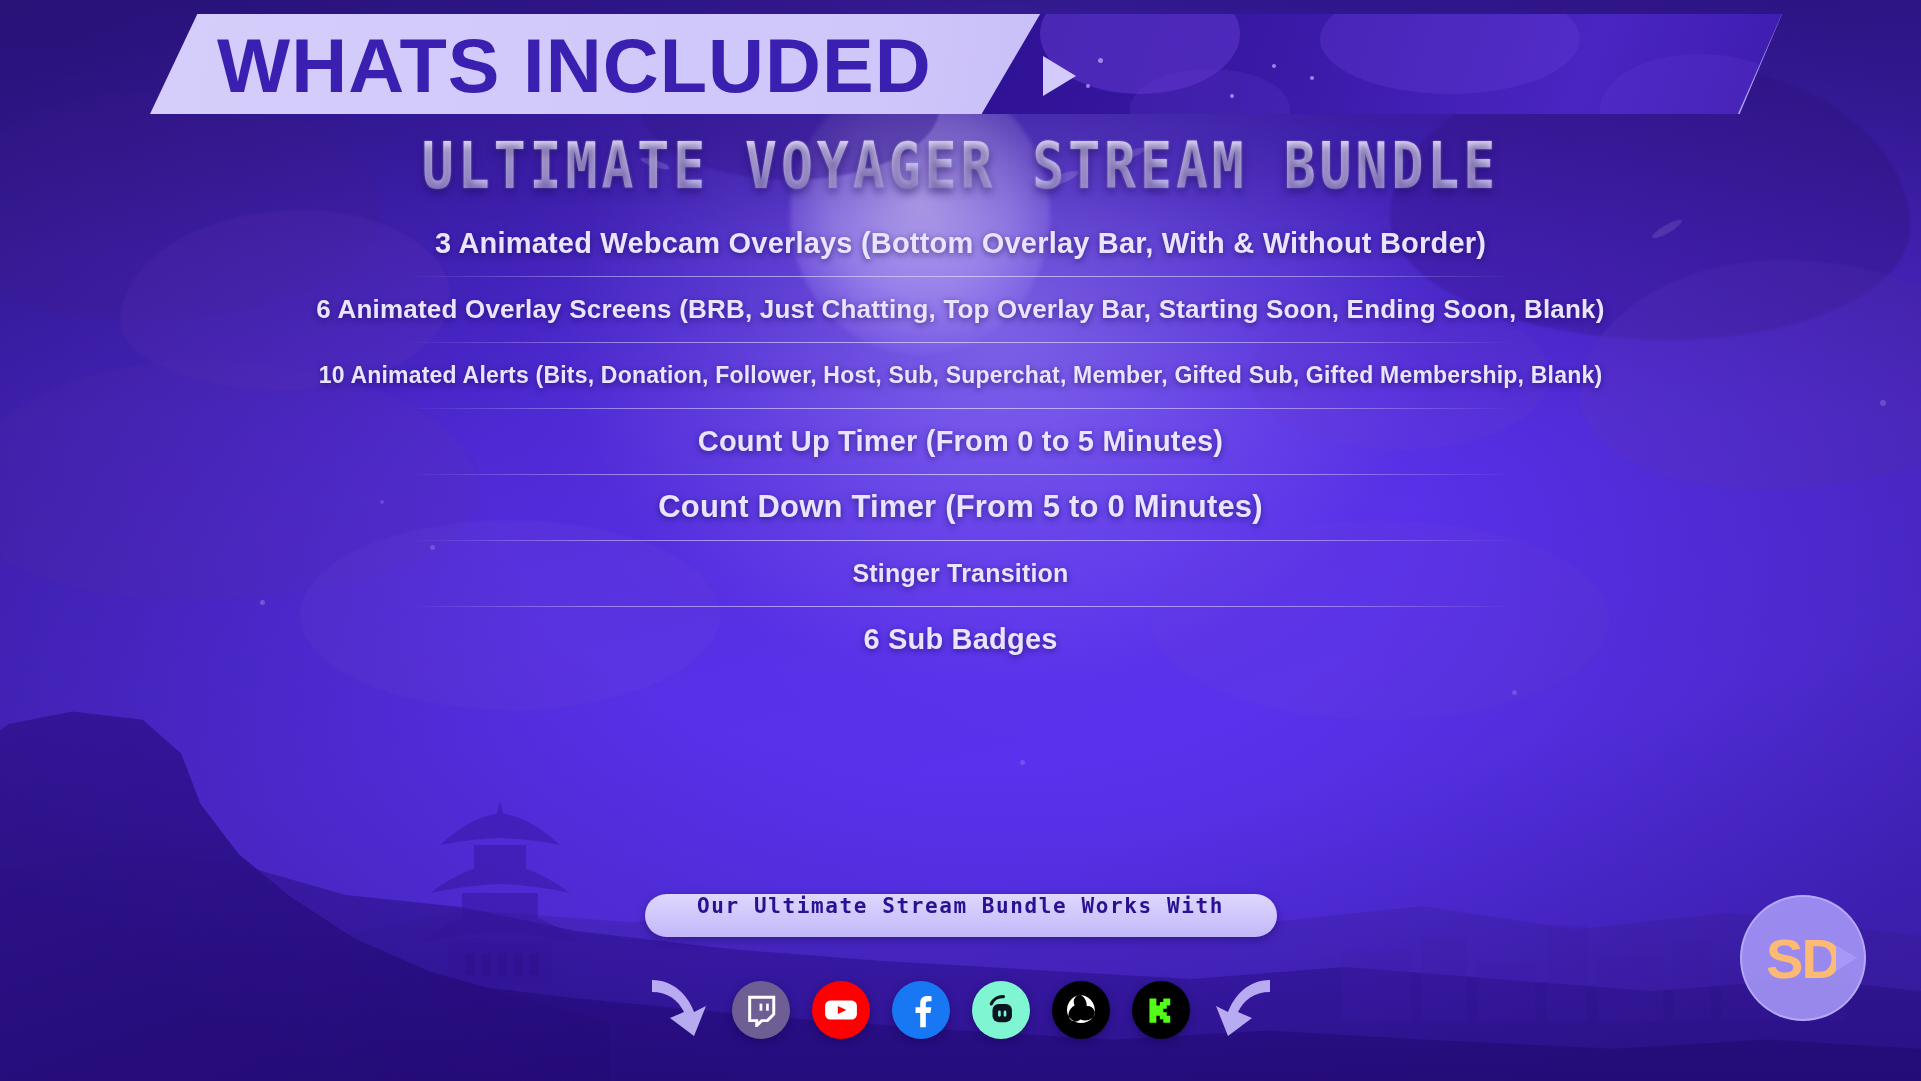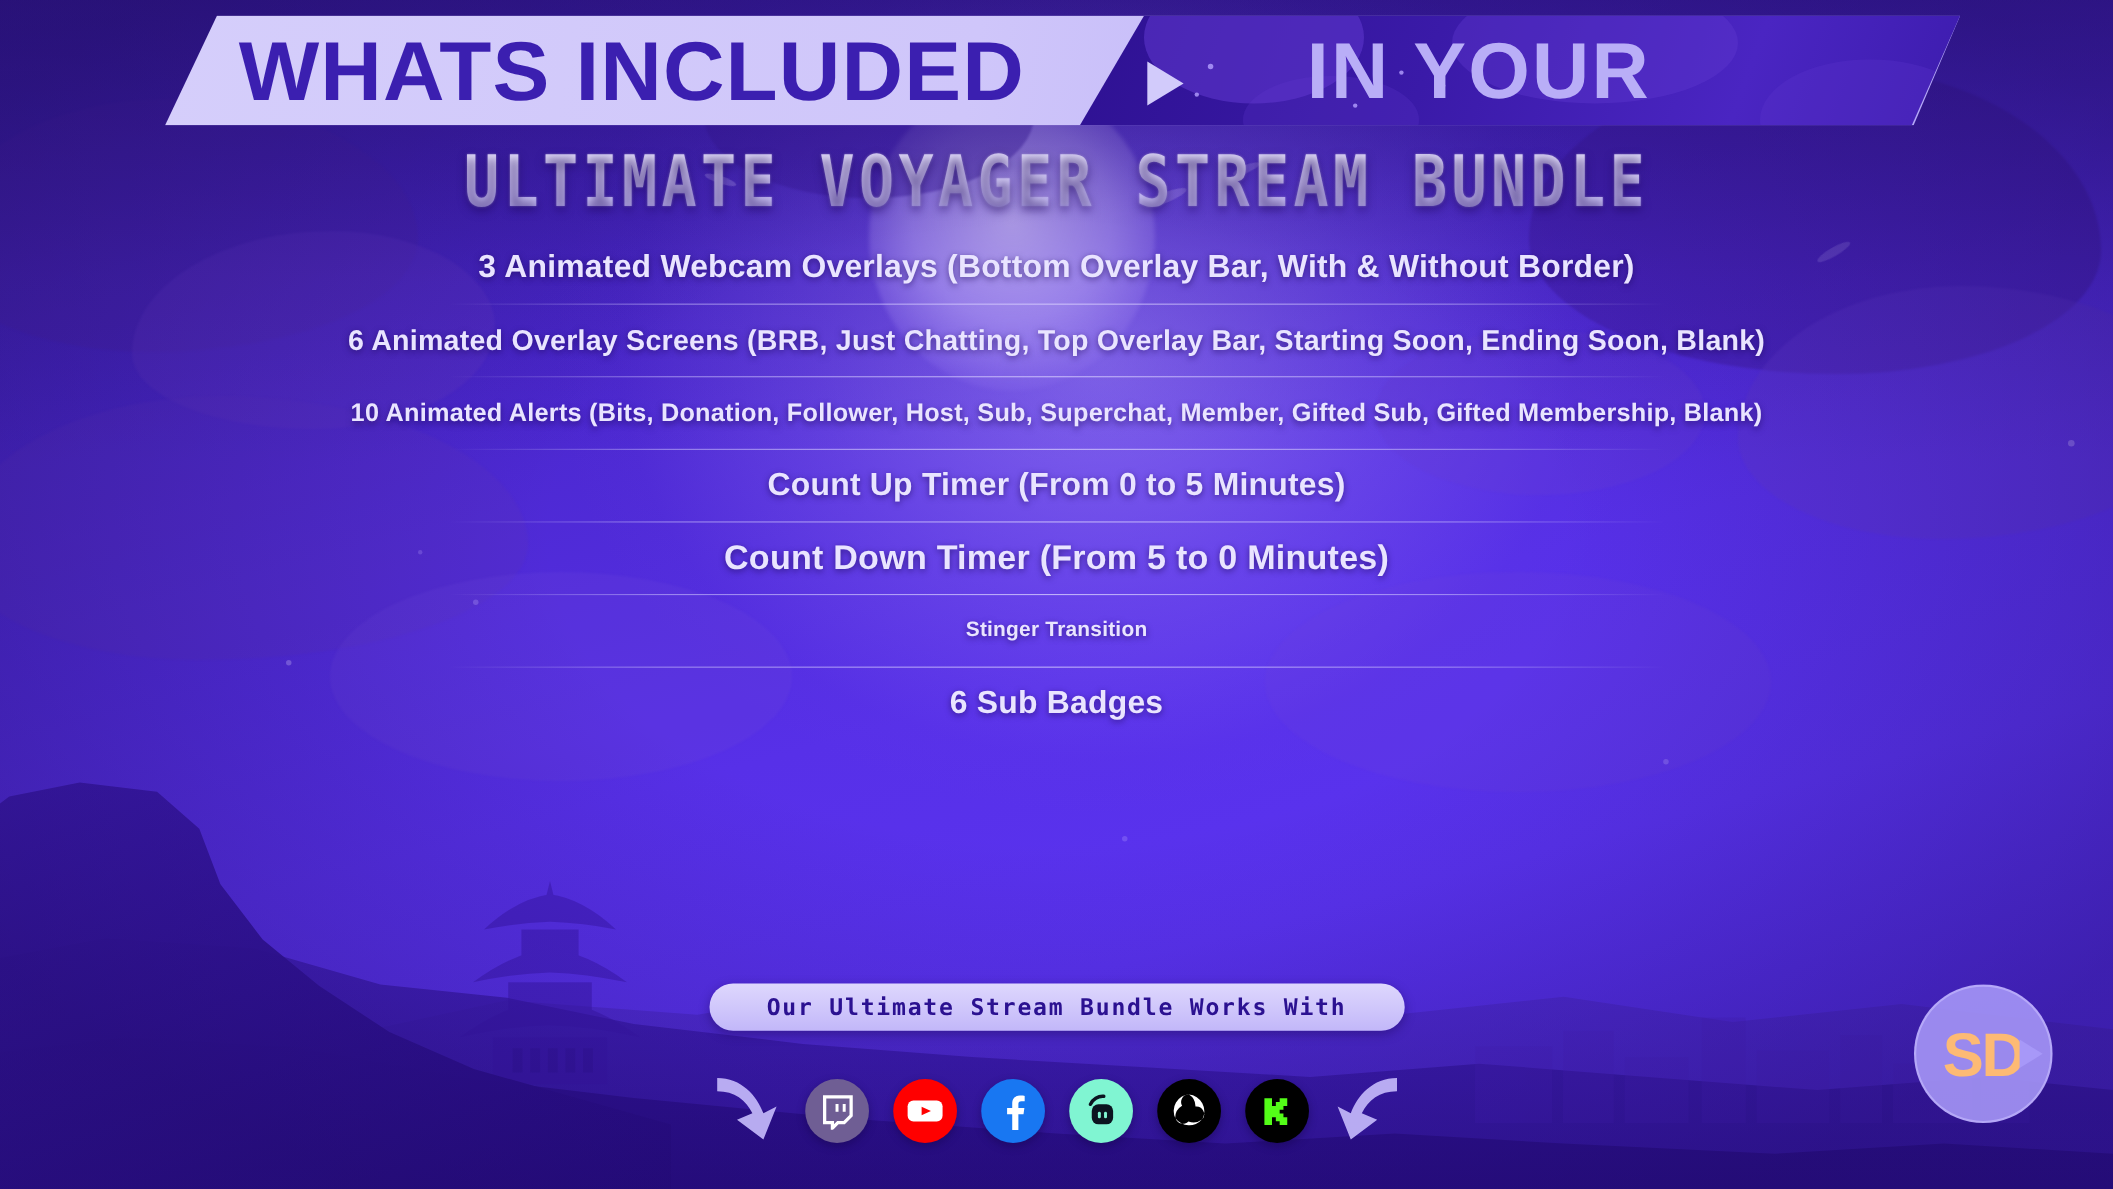--- a/index.html
+++ b/index.html
@@ -158,21 +158,21 @@
     text-shadow:0 2px 6px rgba(28,8,86,0.6);
   }
 
   
   #works-with-pill {
     position:absolute; left:50%; transform:translateX(-50%);
     top:894px; width:632px; height:43px;
     border-radius:22px;
     background:linear-gradient(180deg, #ded7fd 0%, #cfc6fb 55%, #c2b7f9 100%);
     box-shadow:0 3px 10px rgba(25,6,80,0.4);
-    display:flex; align-items:center; justify-content:center;
+    display:flex; align-items:flex-start; justify-content:center;
   }
   #works-with-label {
     font-family:"DejaVu Sans Mono", monospace;
     font-size:21px; font-weight:bold;
     letter-spacing:1.6px;
     color:#2b1191;
     white-space:nowrap;
   }
 
   
@@ -297,21 +297,20 @@
       <div class="dot" style="left:106px;top:70px;width:4px;height:4px;"></div>
       <div class="dot" style="left:292px;top:50px;width:4px;height:4px;"></div>
       <div class="dot" style="left:330px;top:62px;width:4px;height:4px;"></div>
       <div class="dot" style="left:250px;top:80px;width:4px;height:4px;"></div>
     </div>
 
     <div id="header-title-main" style="font-size: 76px;">WHATS INCLUDED</div>
 
     <div class="play-tri"></div>
 
-    <div id="header-title-sub" style="font-size: 72px;">IN YOUR</div>
   </div>
 
   <div id="bundle-subtitle" style="font-size: 53px;">ULTIMATE VOYAGER STREAM BUNDLE</div>
 
   <div id="feature-list">
     <div class="feature-row">
       <span class="feature-text" style="font-size: 29px;">3 Animated Webcam Overlays  (Bottom Overlay Bar, With &amp; Without Border)</span>
     </div>
     <div class="feature-row">
       <span class="feature-text" style="font-size: 26px;">6 Animated Overlay Screens   (BRB, Just Chatting, Top Overlay Bar, Starting Soon, Ending Soon, Blank)</span>
@@ -319,21 +318,21 @@
     <div class="feature-row">
       <span class="feature-text" style="font-size: 23px;">10 Animated Alerts  (Bits, Donation, Follower, Host, Sub, Superchat, Member, Gifted Sub, Gifted Membership, Blank)</span>
     </div>
     <div class="feature-row">
       <span class="feature-text" style="font-size: 29px;">Count Up Timer (From 0 to 5 Minutes)</span>
     </div>
     <div class="feature-row">
       <span class="feature-text" style="font-size: 31px;">Count Down Timer (From 5 to 0 Minutes)</span>
     </div>
     <div class="feature-row">
-      <span class="feature-text" style="font-size: 19px;">Stinger Transition</span>
+      <span class="feature-text" style="font-size: 25px;">Stinger Transition</span>
     </div>
     <div class="feature-row">
       <span class="feature-text" style="font-size: 29px;">6 Sub Badges</span>
     </div>
   </div>
 
   <div id="works-with-pill">
     <span id="works-with-label" style="font-size: 21px;">Our Ultimate Stream Bundle Works With</span>
   </div>
 

